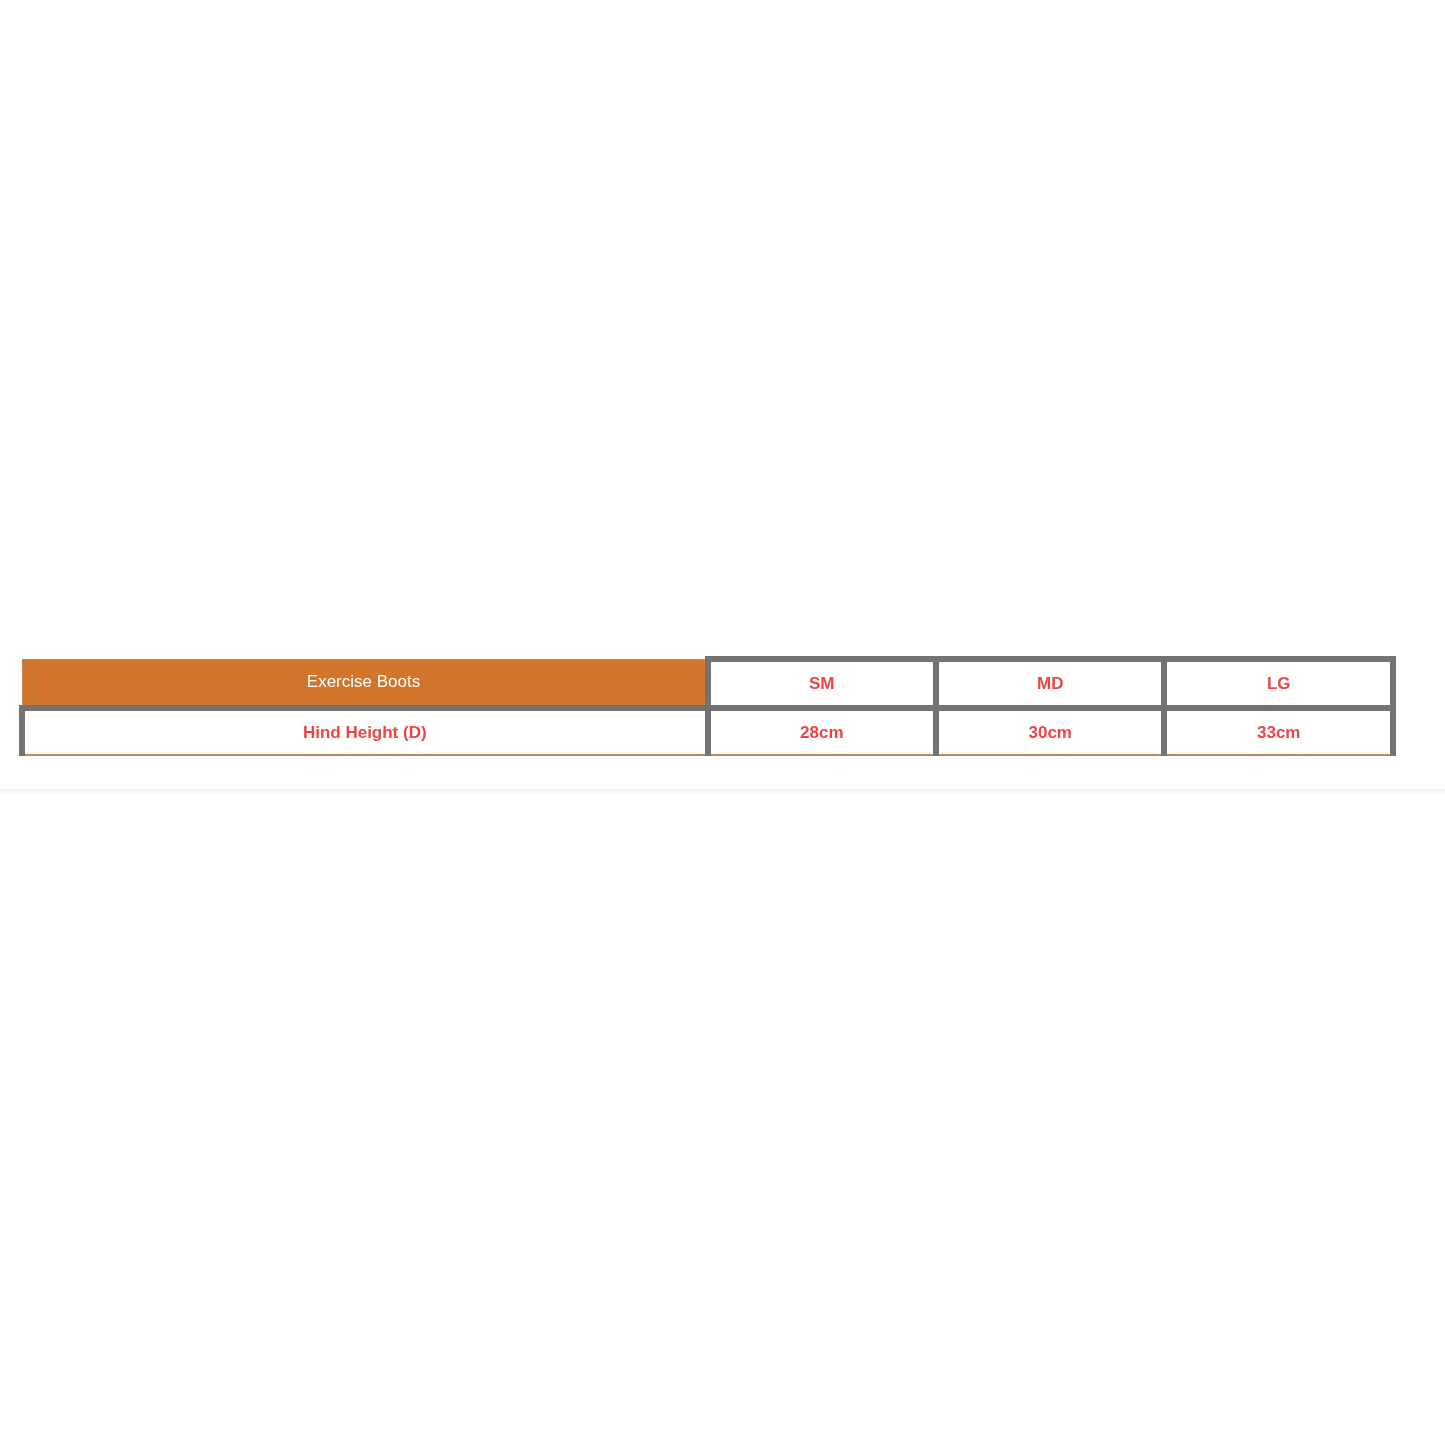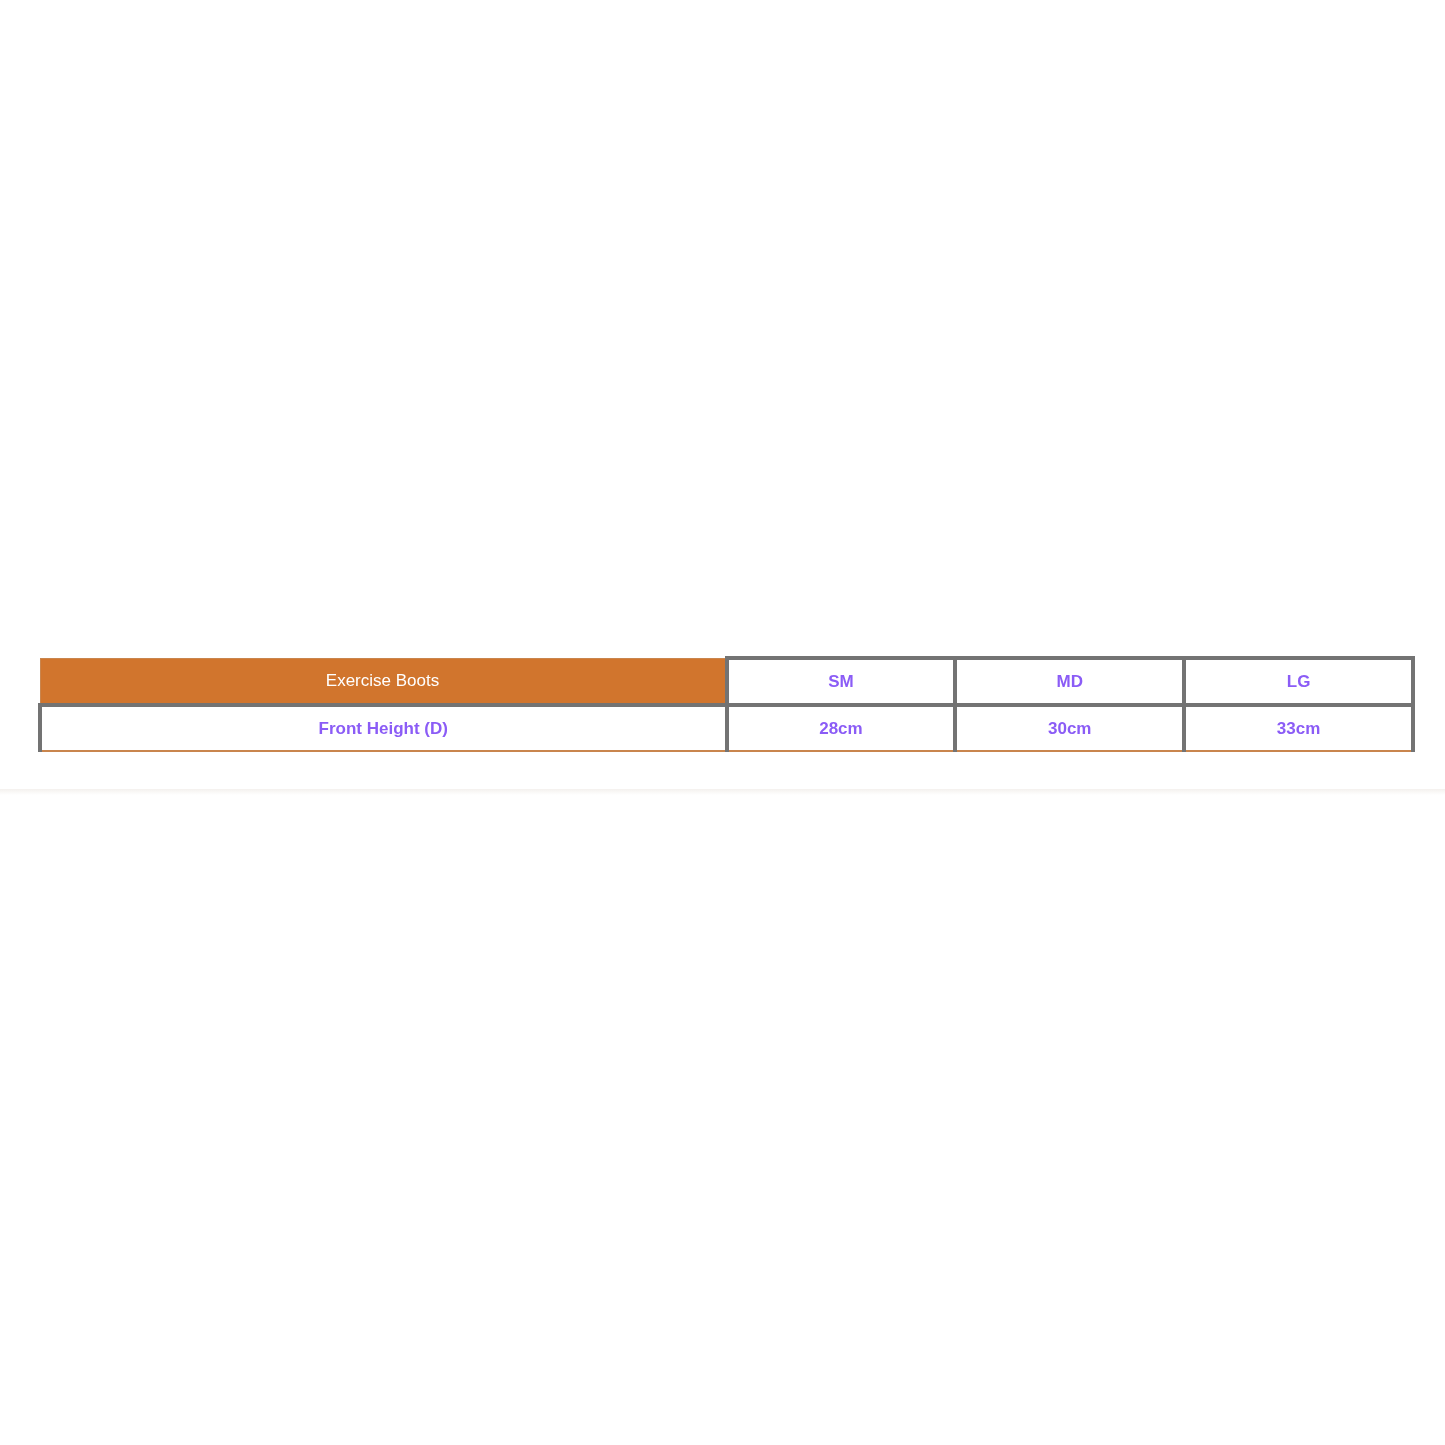--- a/index.html
+++ b/index.html
@@ -7,35 +7,35 @@
     padding: 0;
     background: #ffffff;
     width: 1445px;
     height: 1445px;
     font-family: "Liberation Sans", sans-serif;
     position: relative;
     overflow: hidden;
   }
   .size-table {
     position: absolute;
-    left: 38px;
+    left: 19px;
     top: 656px;
     width: 1377px;
     border-collapse: collapse;
     table-layout: fixed;
   }
   .size-table col.label-col   { width: 50%; }
   .size-table col.value-col   { width: 16.666%; }
   .size-table th, .size-table td {
-    border: 4px solid #737373;
+    border: 6px solid #737373;
     height: 43px;
     text-align: center;
     vertical-align: middle;
     font-size: 17px;
-    color: #8b5cf6;
+    color: #ef4444;
     font-weight: 700;
     padding: 0;
   }
   .size-table tr:last-child td { border-bottom: 2px solid #c9854d; }
   .size-table th.title-cell {
     background: #d1752d;
     color: #ffffff;
     font-weight: 500;
     border: 1px solid #c9854d;
     height: 44px;
@@ -68,21 +68,21 @@
   <thead>
     <tr>
       <th class="title-cell">Exercise Boots</th>
       <th class="col-header">SM</th>
       <th class="col-header">MD</th>
       <th class="col-header">LG</th>
     </tr>
   </thead>
   <tbody>
     <tr>
-      <td>Front Height (D)</td>
+      <td>Hind Height (D)</td>
       <td>28cm</td>
       <td>30cm</td>
       <td>33cm</td>
     </tr>
   </tbody>
 </table>
 
 <div class="table-shadow"></div>
 
 </body></html>

